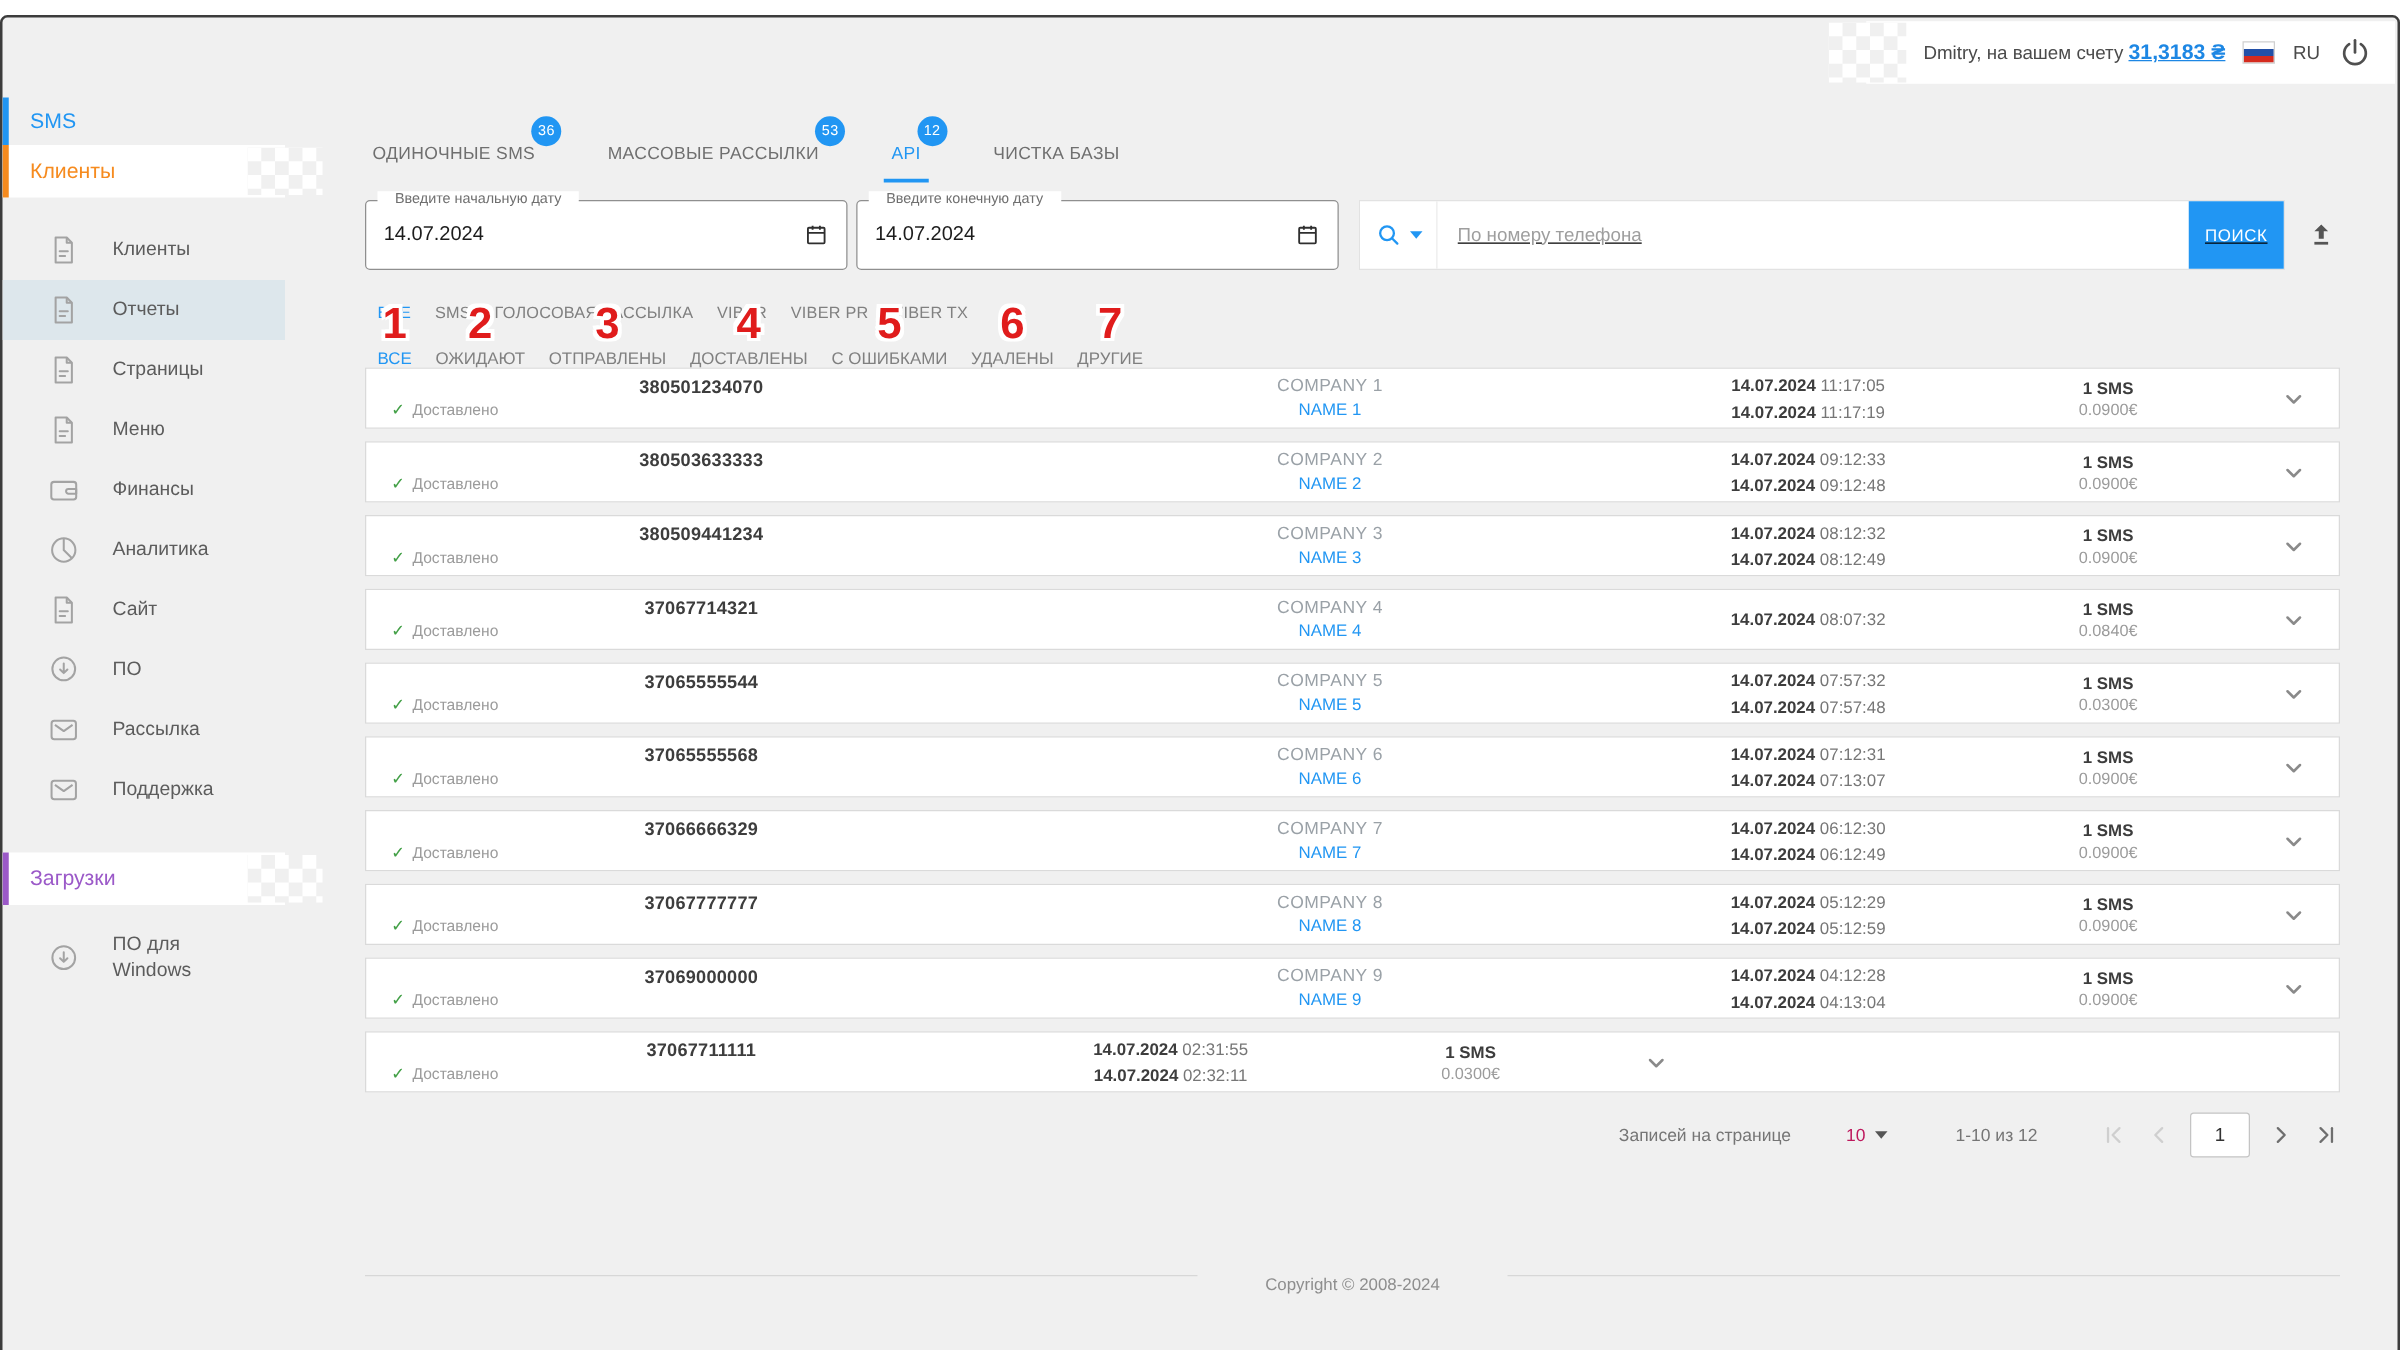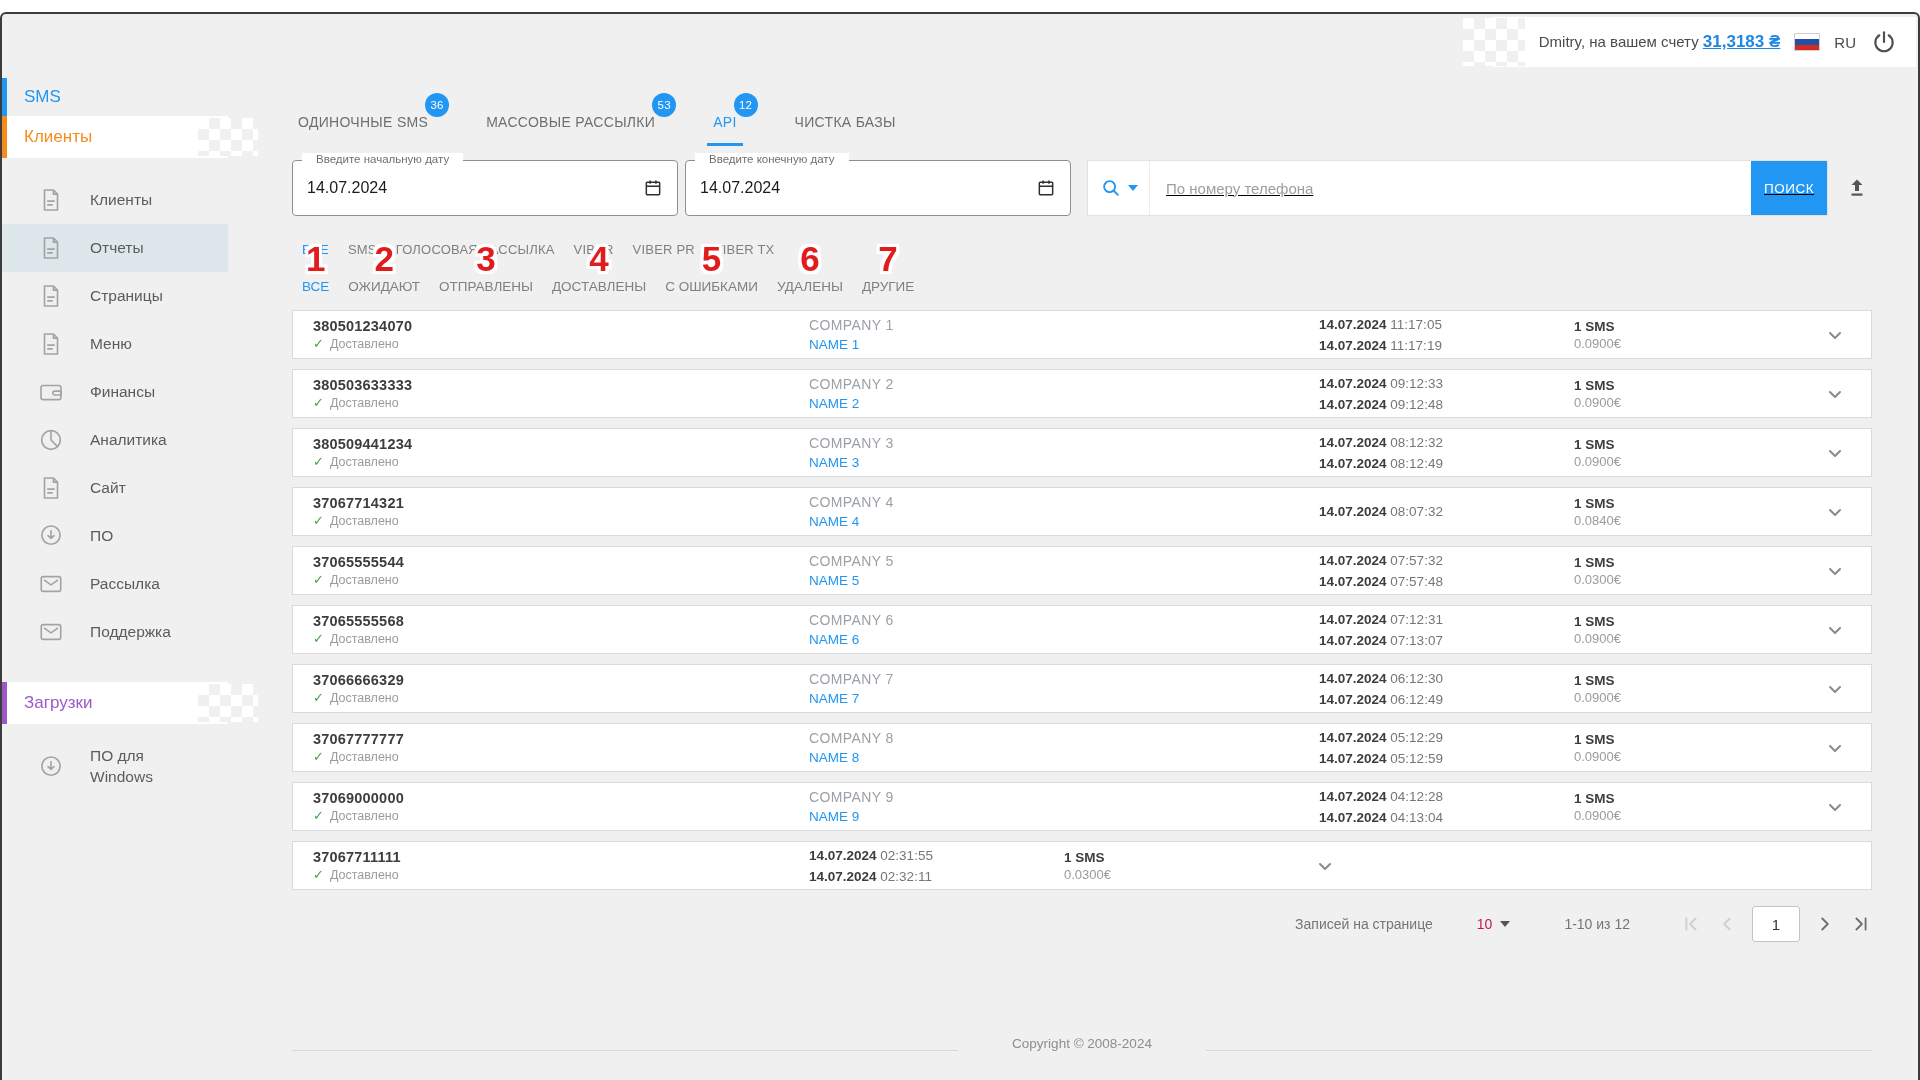--- a/index.html
+++ b/index.html
@@ -79,21 +79,21 @@
   .stfilters{display:flex;gap:19px;margin-top:22px;padding-left:10px;font-size:13.5px;
     color:#808080;position:relative;z-index:3;}
   .stitem{position:relative;cursor:pointer;white-space:nowrap;}
   .stitem.active{color:#2196f3;}
   .annotation{position:absolute;top:-38px;left:50%;transform:translateX(-50%);
     font-size:35px;font-weight:800;color:#e01c1c;pointer-events:none;line-height:1;
     text-shadow:-3px 0 0 #fff,3px 0 0 #fff,0 -3px 0 #fff,0 3px 0 #fff,
       -2px -2px 0 #fff,2px -2px 0 #fff,-2px 2px 0 #fff,2px 2px 0 #fff,
       -3px -3px 0 #fff,3px -3px 0 #fff,-3px 3px 0 #fff,3px 3px 0 #fff;}
 
-  .tablerows{margin-top:16px;}
+  .tablerows{text-align:center;}
   .trow{display:flex;align-items:center;background:#fff;border:1px solid #dadada;
     height:49px;margin-bottom:10px;}
   .c-phone{width:516px;padding-left:20px;}
   .phone{font-size:14.5px;font-weight:bold;color:#3d3d3d;letter-spacing:.2px;}
   .status{font-size:12.5px;color:#9b9b9b;margin-top:2px;display:flex;gap:6px;align-items:center;}
   .check{color:#43a047;font-size:13px;}
   .c-company{flex:1;}
   .company{font-size:14px;color:#9aa1a7;letter-spacing:.4px;}
   .name{font-size:13.5px;color:#2196f3;margin-top:4px;display:inline-block;cursor:pointer;}
   .c-dates{width:255px;font-size:13.5px;line-height:21px;white-space:nowrap;}
@@ -106,21 +106,21 @@
 
   .pag{display:flex;justify-content:flex-end;align-items:center;margin-top:14px;height:40px;
     font-size:14px;color:#757575;gap:20px;}
   .perpage{margin:0 34px 0 24px;color:#be185d;cursor:pointer;display:inline-flex;align-items:center;}
   .range{margin-right:30px;}
   .pnav{display:flex;align-items:center;gap:14px;}
   .pagebox{width:48px;height:36px;background:#fff;border:1px solid #c4c4c4;border-radius:3px;
     display:flex;align-items:center;justify-content:center;font-size:15px;color:#333;cursor:text;}
   .pnav svg{cursor:pointer;}
 
-  .footer{display:flex;align-items:flex-end;margin-top:92px;color:#8e8e8e;font-size:13.5px;gap:38px;}
+  .footer{display:flex;align-items:flex-start;margin-top:92px;color:#8e8e8e;font-size:13.5px;gap:38px;}
   .footer .line{flex:1;height:1px;background:#d7d7d7;}
   .footer .txt{margin:0 16px;white-space:nowrap;}
 </style>
 </head>
 <body>
 
 <div class="window">
 
   <div class="account-panel">
     <div class="checker"></div>

